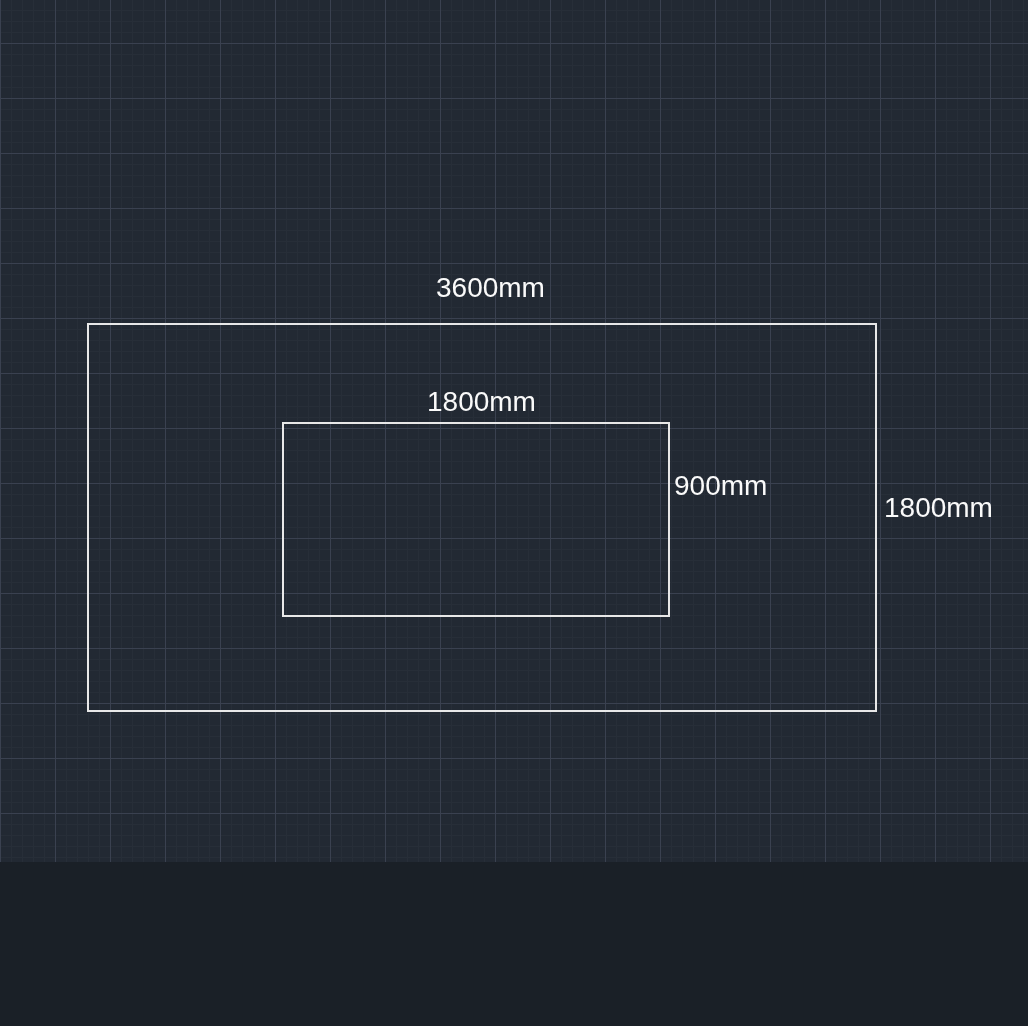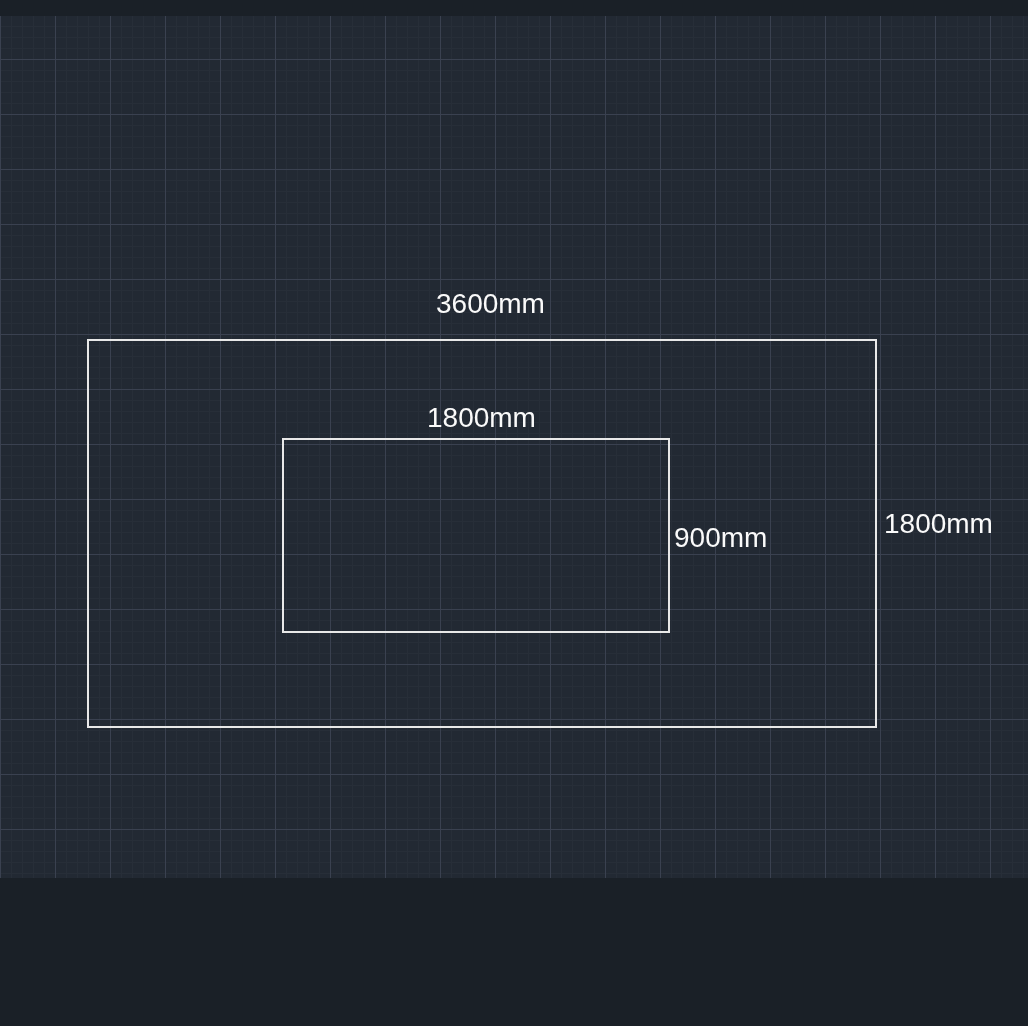--- a/index.html
+++ b/index.html
@@ -20,21 +20,20 @@
     height: 862px;
     overflow: hidden;
     background-color: var(--background-color);
     background-image:
       linear-gradient(var(--grid-major-color) 1px, transparent 1px),
       linear-gradient(90deg, var(--grid-major-color) 1px, transparent 1px),
       linear-gradient(var(--grid-minor-color) 1px, transparent 1px),
       linear-gradient(90deg, var(--grid-minor-color) 1px, transparent 1px);
     background-size: 55px 55px, 55px 55px, 11px 11px, 11px 11px;
     background-position: 0px 43px, 0px 0px, 0px 10px, 0px 0px;
-    margin-top: 16px;
   }
   .shape-rect {
     position: absolute;
     border: 2px solid var(--stroke-color);
     background: transparent;
   }
   .rect-outer {
     left: 87px;
     top: 323px;
     width: 790px;
@@ -49,21 +48,21 @@
   .dim-label {
     position: absolute;
     color: var(--text-color);
     font-size: 28px;
     line-height: 32px;
     white-space: nowrap;
     letter-spacing: 0px;
   }
   .label-outer-width  { left: 436px; top: 272px; }
   .label-inner-width  { left: 427px; top: 386px; }
-  .label-inner-height { left: 674px; top: 506px; }
+  .label-inner-height { left: 674px; top: 470px; }
   .label-outer-height { left: 884px; top: 492px; }
 </style>
 </head>
 <body>
 
 <div class="canvas">
 
   <div class="shape-rect rect-outer"></div>
 
   <div class="shape-rect rect-inner"></div>

